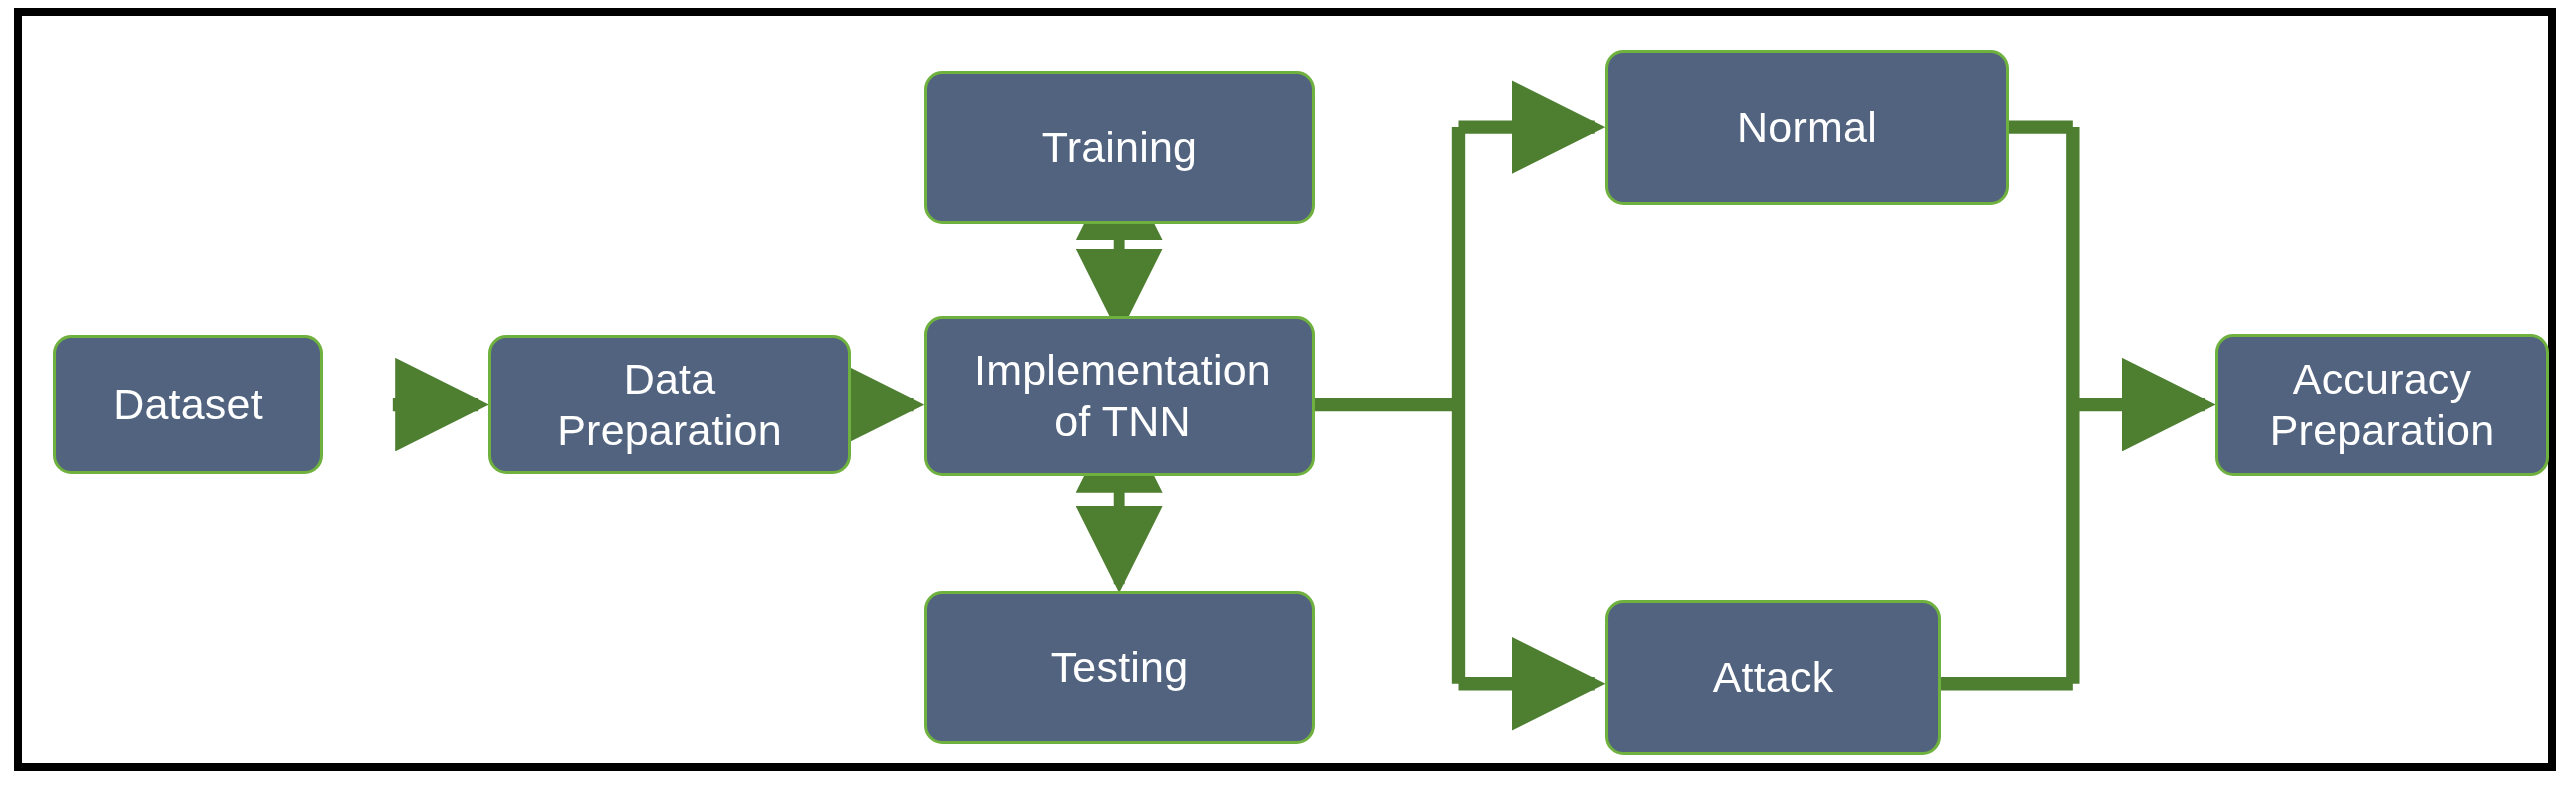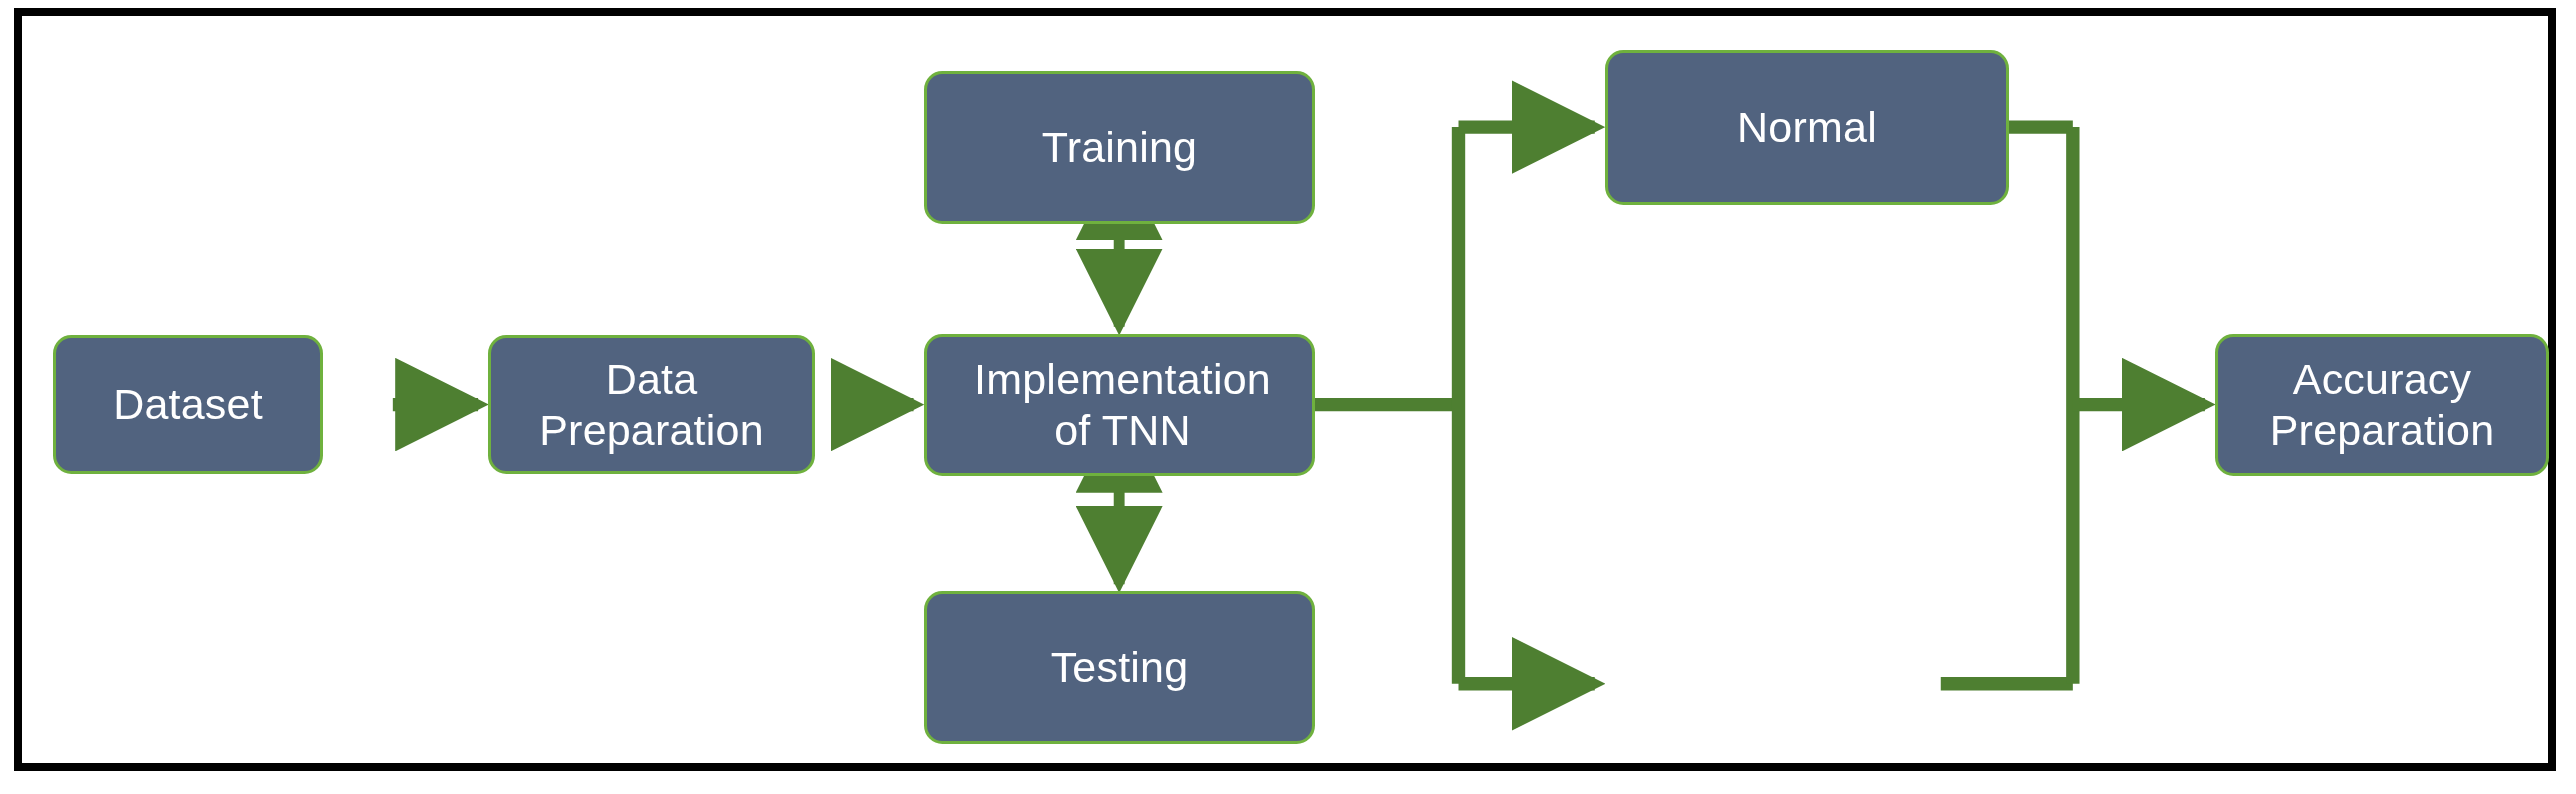--- a/index.html
+++ b/index.html
@@ -114,42 +114,45 @@
         <path d="M2322,818 L2480,818" stroke="#4E7F31" stroke-width="16" fill="none"></path>
         <path d="M2480,152 L2480,818" stroke="#4E7F31" stroke-width="16" fill="none"></path>
         <line x1="2480" y1="484" x2="2638" y2="484" stroke="#4E7F31" stroke-width="16" marker-end="url(#ah)"></line>
       </g>
     </svg>
 
     <div class="node" style="left:53px; top:335px; width:270px; height:139px;">
       <span>Dataset</span>
     </div>
 
-    <div class="node" style="left:488px; top:335px; width:327px; height:139px;">
+    <div class="node" style="left:488px; top:335px; width:363px; height:139px;">
       <span>Data
 Preparation</span>
     </div>
 
-    <div class="node" style="left:924px; top:334px; width:391px; height:142px;padding-left:6px;">
+    <div class="node" style="left:924px; top:316px; width:391px; height:160px;padding-left:6px;">
       <span>Implementation
 of TNN</span>
     </div>
 
     <div class="node" style="left:924px; top:591px; width:391px; height:153px;">
       <span>Testing</span>
     </div>
 
     <div class="node" style="left:924px; top:71px; width:391px; height:153px;">
       <span>Training</span>
     </div>
 
     <div class="node" style="left:1605px; top:50px; width:404px; height:155px;">
       <span>Normal</span>
     </div>
 
+    <div class="node" style="left:1605px; top:600px; width:336px; height:155px;">
+      <span>Attack</span>
+    </div>
 
     <div class="node" style="left:2215px; top:334px; width:334px; height:142px;">
       <span>Accuracy
 Preparation</span>
     </div>
 
   </div>
 </div>
 
 

